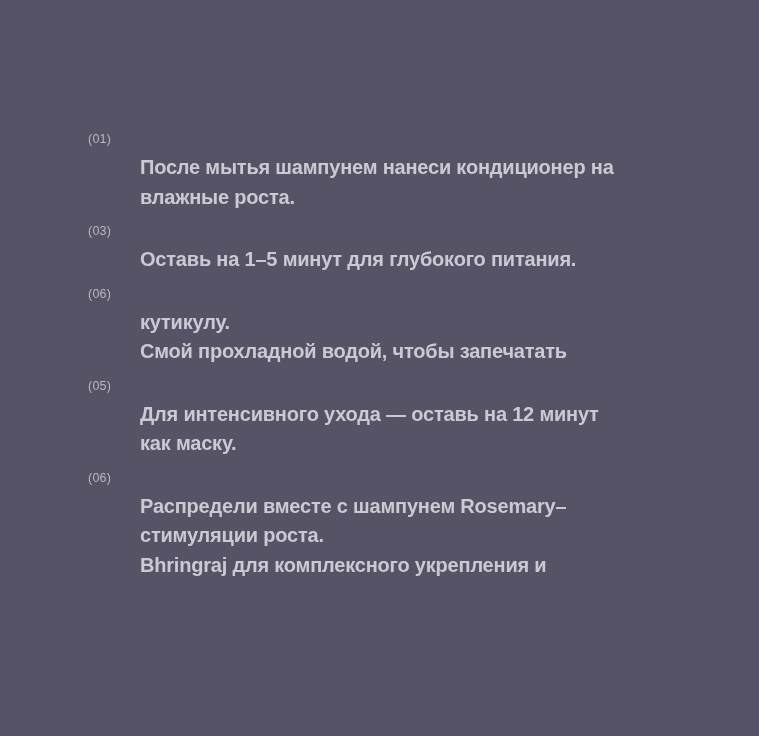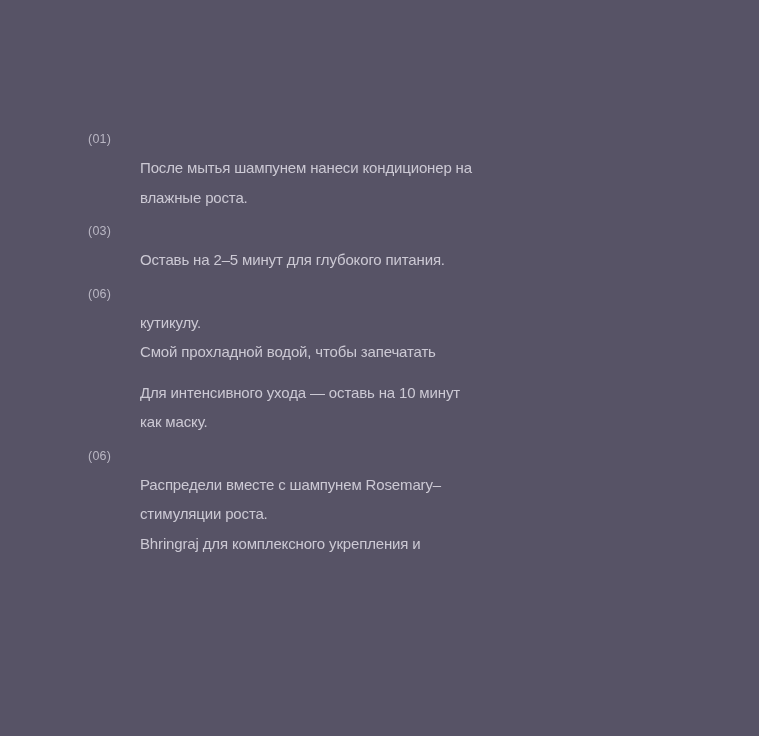--- a/index.html
+++ b/index.html
@@ -25,58 +25,60 @@
   .step-num {
     color: var(--numColor, #b9b6c3);
     font-size: 12.5px;
     line-height: 16px;
     letter-spacing: 0.02em;
     margin-bottom: 6px;
   }
   .step-text {
     padding-left: 52px;
     color: var(--textColor, #ccc9d4);
-    font-size: 15px;
+    font-size: 20px;
     line-height: 29.5px;
     letter-spacing: -0.01em;
     max-width: 520px;
+    font-weight: bold;
   }
 </style>
 </head>
 <body style="--bg: #575366; --numColor: #b9b6c3; --textColor: #ccc9d4;">
 
 <div class="card">
 
   <div class="step">
     <div class="step-num">(01)</div>
     <div class="step-text">
       <div>После мытья шампунем нанеси кондиционер на</div>
       <div>влажные роста.</div>
     </div>
   </div>
 
 
   <div class="step">
     <div class="step-num">(03)</div>
     <div class="step-text">
-      <div>Оставь на 2–5 минут для глубокого питания.</div>
+      <div>Оставь на 1–5 минут для глубокого питания.</div>
     </div>
   </div>
 
   <div class="step">
     <div class="step-num">(06)</div>
     <div class="step-text">
       <div>кутикулу.</div>
       <div>Смой прохладной водой, чтобы запечатать</div>
     </div>
   </div>
 
   <div class="step">
+    <div class="step-num">(05)</div>
     <div class="step-text">
-      <div>Для интенсивного ухода — оставь на 10 минут</div>
+      <div>Для интенсивного ухода — оставь на 12 минут</div>
       <div>как маску.</div>
     </div>
   </div>
 
   <div class="step">
     <div class="step-num">(06)</div>
     <div class="step-text">
       <div>Распредели вместе с шампунем Rosemary–</div>
       <div>стимуляции роста.</div>
       <div>Bhringraj для комплексного укрепления и</div>

